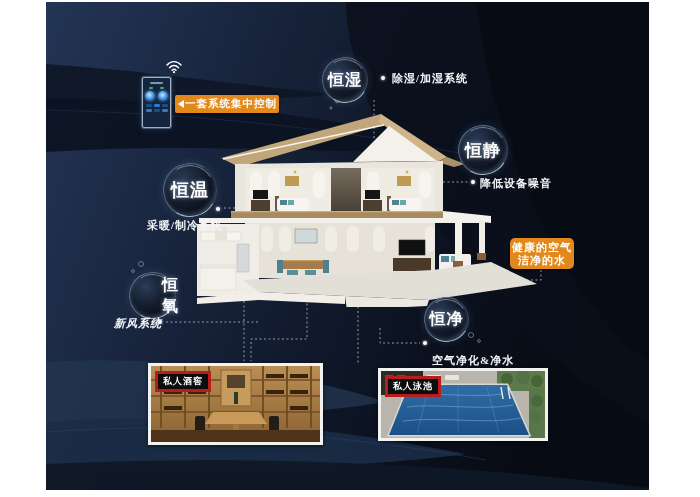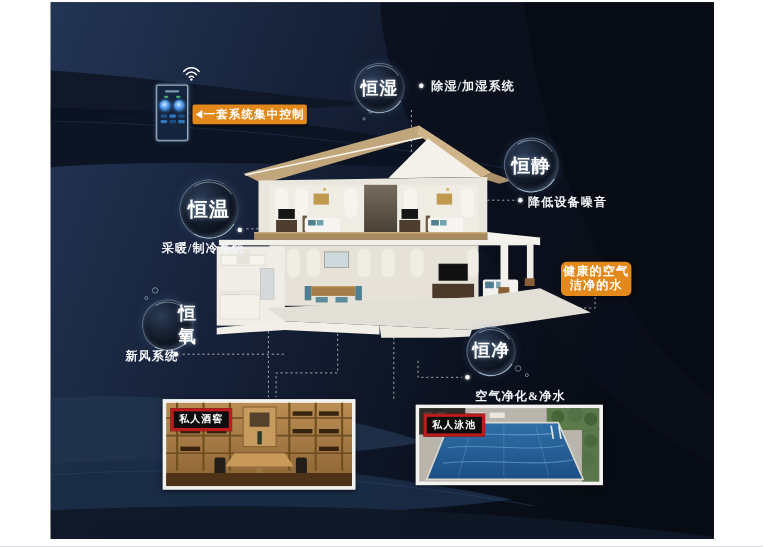--- a/index.html
+++ b/index.html
@@ -276,21 +276,21 @@
     <div class="dot" style="left:335px;top:74px;"></div>
     <div class="sublabel" style="left:346px;top:69px;">除湿/加湿系统</div>
 
     <div class="dot" style="left:425px;top:178px;"></div>
     <div class="sublabel" style="left:434px;top:174px;">降低设备噪音</div>
 
     <div class="dot" style="left:170px;top:205px;"></div>
     <div class="sublabel" style="left:101px;top:216px;text-align:center;">采暖/制冷系统</div>
 
     <div class="dot" style="left:112px;top:318px;"></div>
-    <div class="sublabel" style="left:68px;top:314px;">新风系统</div>
+    <div class="sublabel" style="left:68px;top:314px;font-style:italic;">新风系统</div>
 
     <div class="dot" style="left:377px;top:339px;"></div>
     <div class="sublabel" style="left:386px;top:335px;margin-top:16px;">空气净化&amp;净水</div>
 
     <div class="orange-tag callout">
       <span>健康的空气</span>
       <span>洁净的水</span>
     </div>
 
     <div class="photo photo-wine">

